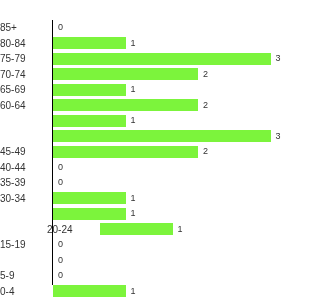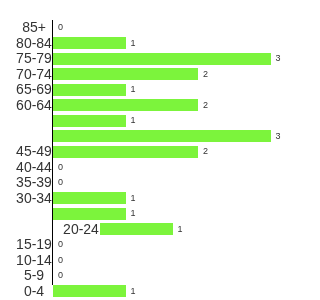--- a/index.html
+++ b/index.html
@@ -29,27 +29,27 @@
     background: #000000;
   }
   .row {
     position: absolute;
     left: 0;
     width: 300px;
     height: 15.5px;
   }
   .cat-label {
     position: absolute;
-    left: 10px;
+    left: 0;
     top: 0;
     width: 48px;
     height: 15.5px;
     line-height: 15.5px;
-    text-align: center;
-    font-size: 14px;
+    text-align: left;
+    font-size: 10px;
     color: #333333;
     white-space: nowrap;
   }
   .bar {
     position: absolute;
     left: 53px;
     top: 1.5px;
     height: 12px;
     background: #7cf43c;
   }
@@ -131,21 +131,20 @@
       <div class="row" style="top: 221.5px; margin-left: 47px;">
         <div class="cat-label">20-24</div>
         <div class="bar" style="width: 72.5px; background: rgb(124, 244, 60);"></div>
         <div class="val-label" style="left: 130.5px;">1</div>
       </div>
       <div class="row" style="top: 237px;">
         <div class="cat-label">15-19</div>
         <div class="val-label" style="left: 58px;">0</div>
       </div>
       <div class="row" style="top: 252.5px;">
-        <div class="cat-label">10-14</div>
         <div class="val-label" style="left: 58px;">0</div>
       </div>
       <div class="row" style="top: 268px;">
         <div class="cat-label">5-9</div>
         <div class="val-label" style="left: 58px;">0</div>
       </div>
       <div class="row" style="top: 283.5px;">
         <div class="cat-label">0-4</div>
         <div class="bar" style="width: 72.5px; background: rgb(124, 244, 60);"></div>
         <div class="val-label" style="left: 130.5px;">1</div>

